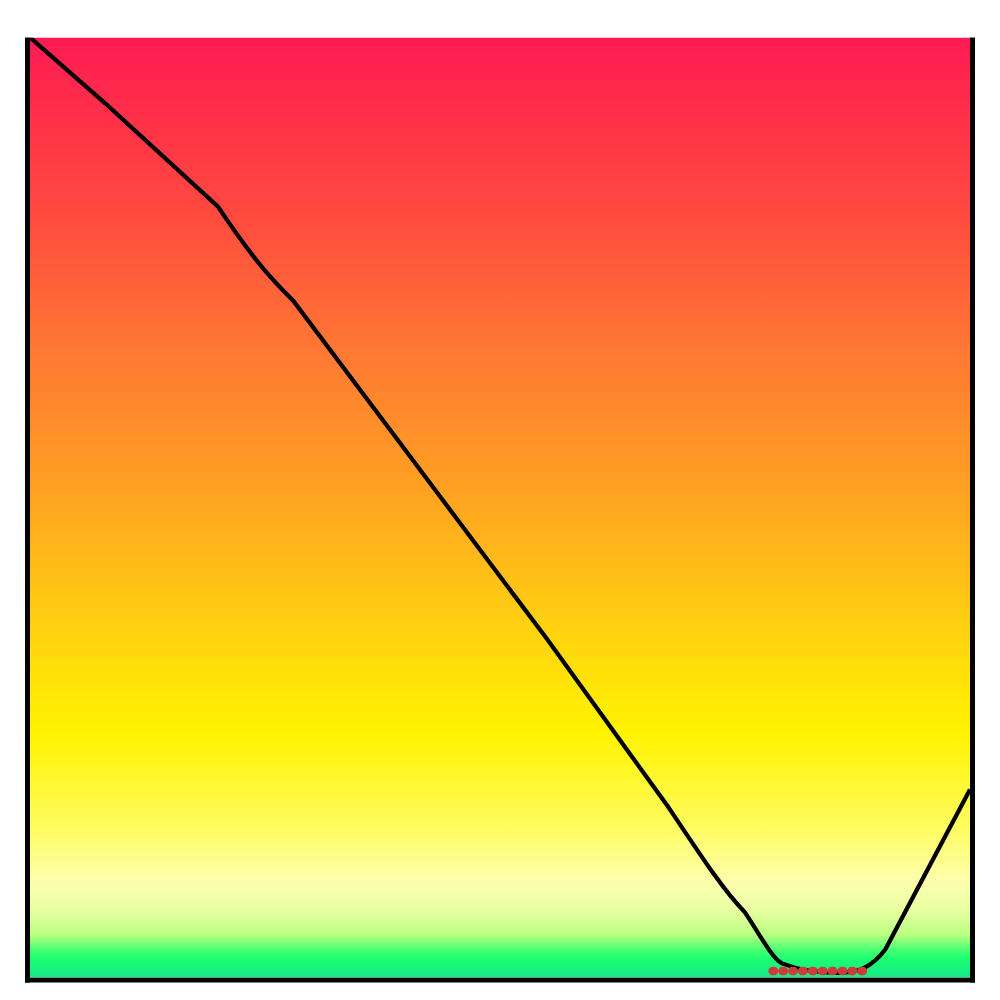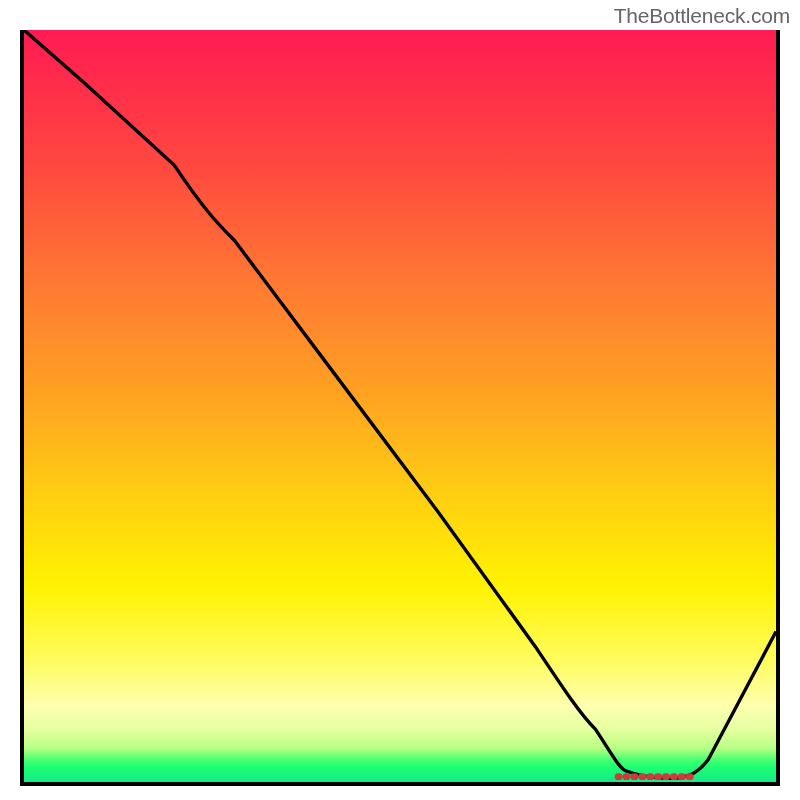--- a/index.html
+++ b/index.html
@@ -74,21 +74,20 @@
     width: 100%;
     height: 100%;
     z-index: 3;
   }
 </style>
 </head>
 <body>
 
 <div class="canvas">
 
-  <div class="attribution">TheBottleneck.com</div>
 
   <div class="plot-area">
     <div class="gradient-fill"></div>
 
     <svg class="curve-svg" viewBox="0 0 100 100" preserveAspectRatio="none">
       <path d="M 0 0
                L 8 7
                L 20 18
                C 24 24, 26 26, 28 28
                L 40 44

